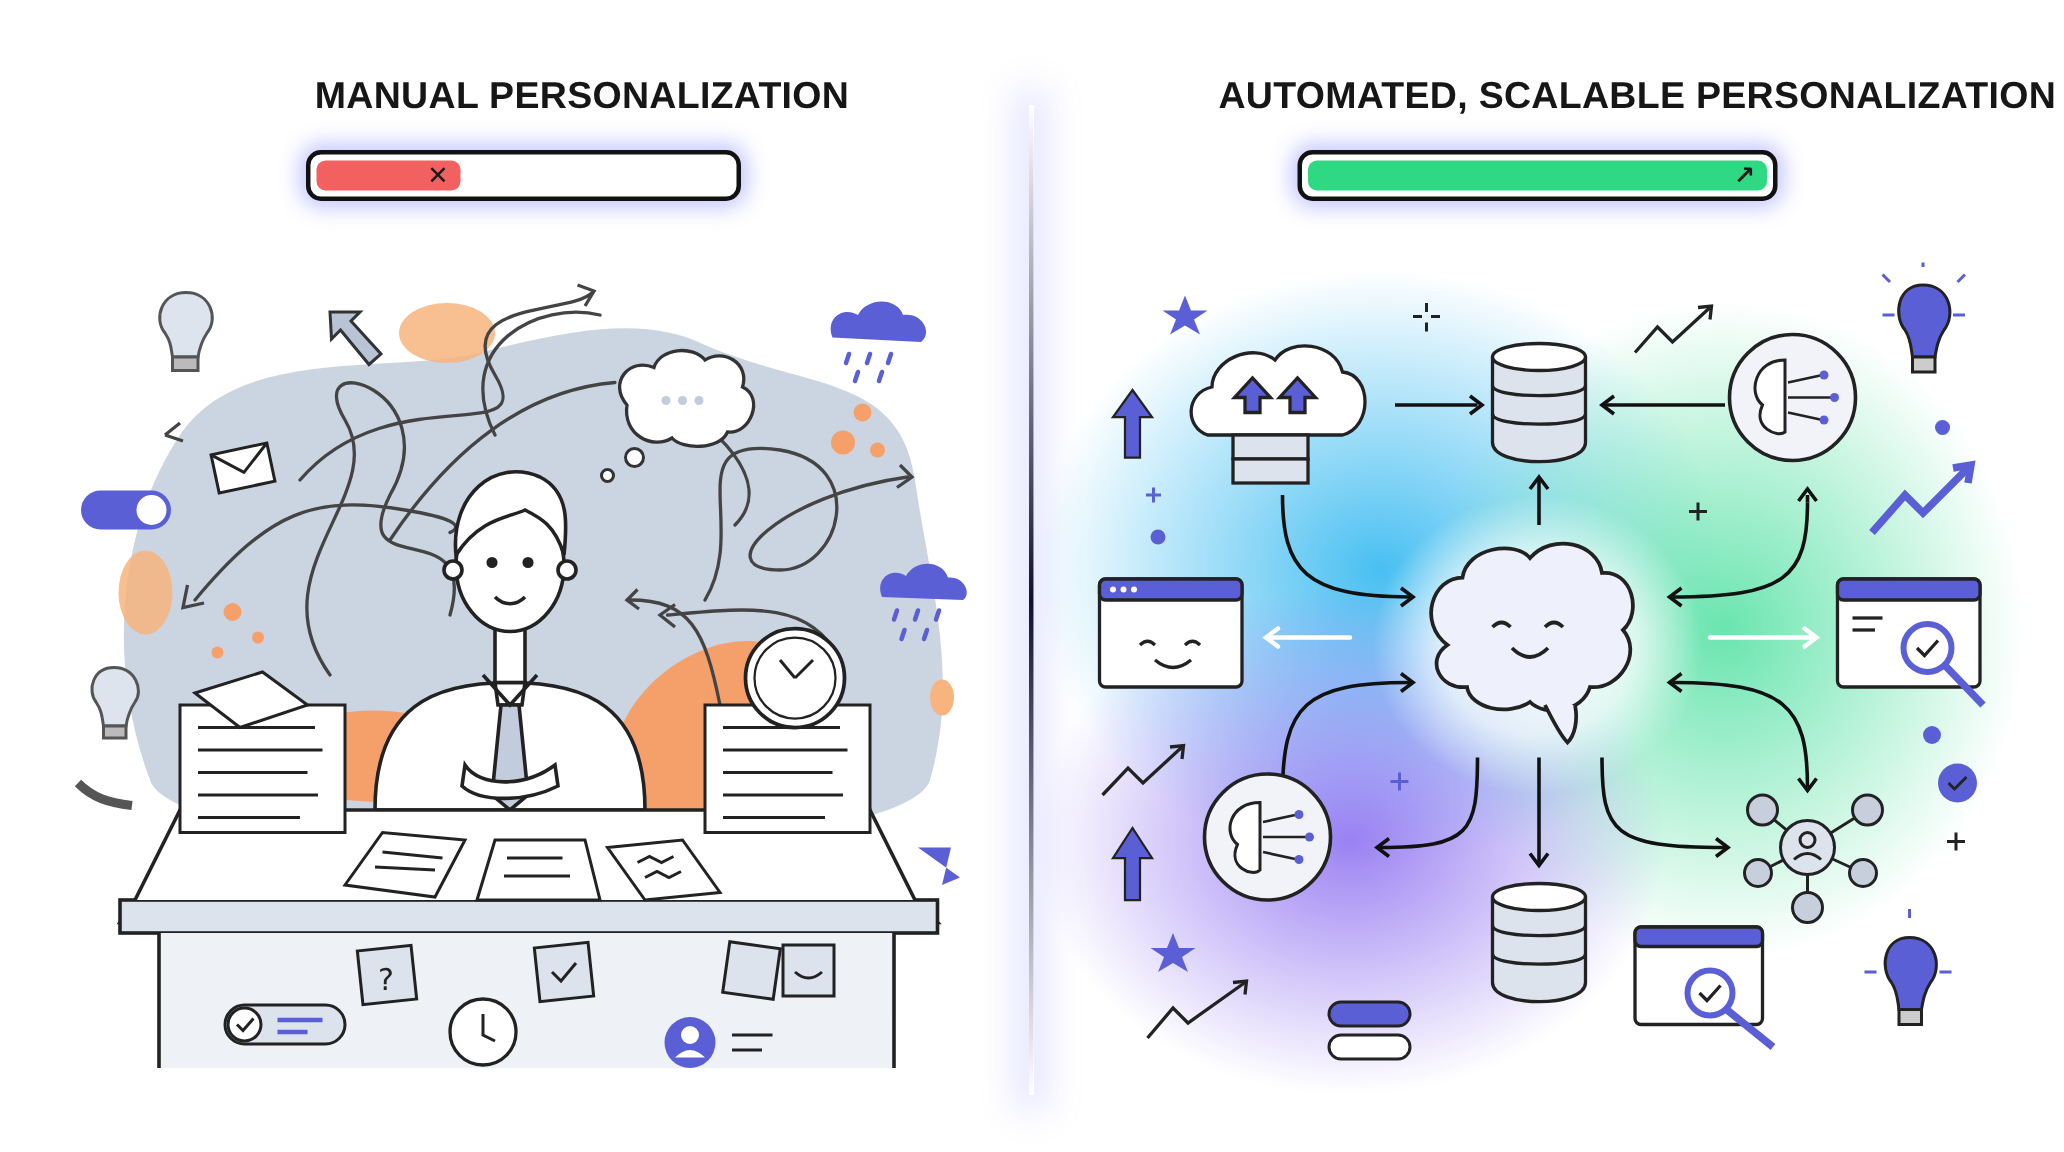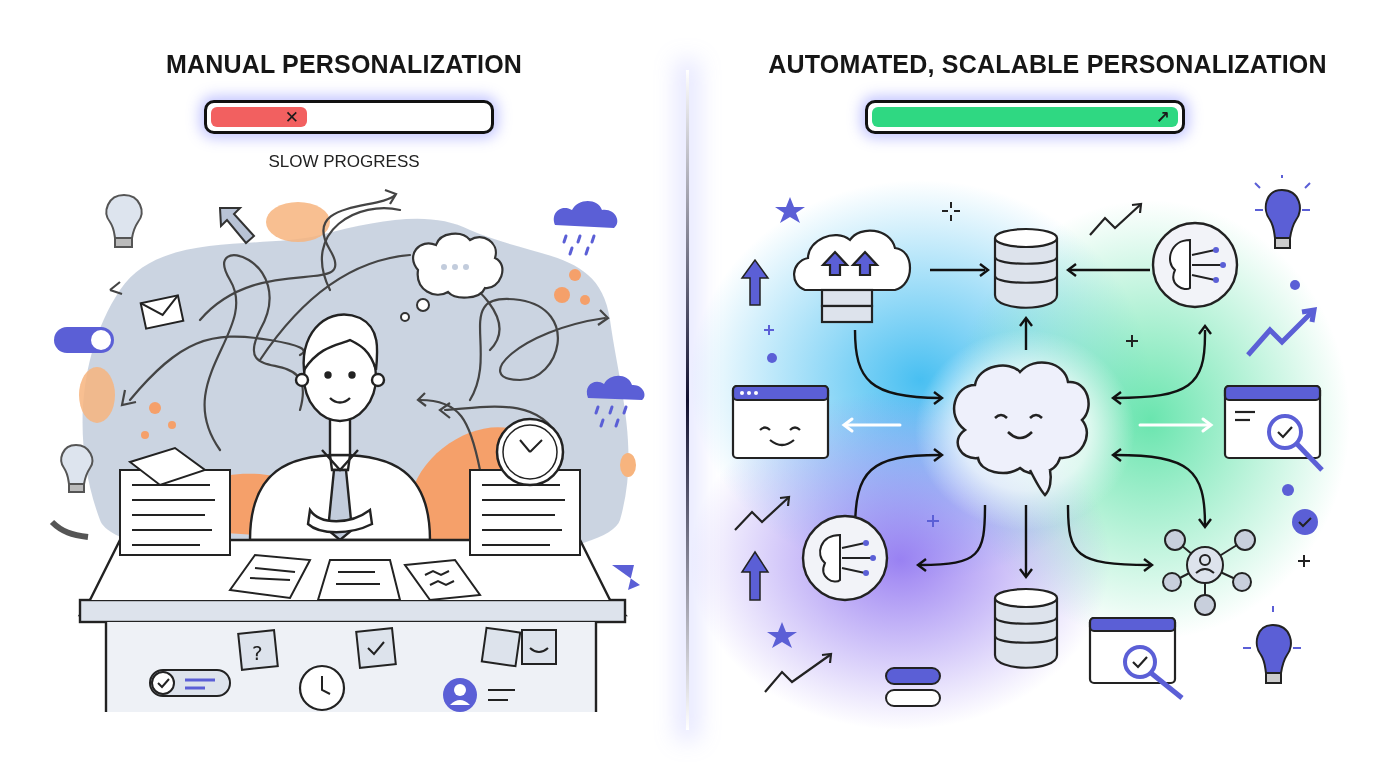--- a/index.html
+++ b/index.html
@@ -1,20 +1,20 @@
 <!DOCTYPE html>
 <html><head>
 <meta charset="utf-8">
 <style>
   html,body{margin:0;padding:0;background:#fff;}
   body{width:1376px;height:768px;position:relative;overflow:hidden;font-family:"Liberation Sans","DejaVu Sans",sans-serif;color:#1a1a1a;}
   .panel{position:absolute;top:0;height:768px;}
   #left{left:0;width:688px;}
   #right{left:690px;width:715px;}
-  .title{position:absolute;width:100%;text-align:center;top:50px;font-size:25px;font-weight:bold;letter-spacing:0.2px;color:#161616;}
+  .title{position:absolute;width:100%;text-align:center;top:50px;font-size:25px;font-weight:bold;letter-spacing:0.2px;color:#161616;padding-left:44px;}
   .bar{position:absolute;top:100px;height:34px;border:3px solid #111;border-radius:10px;background:#fff;box-shadow:0 0 14px 4px rgba(120,125,255,0.45);box-sizing:border-box;}
   #left .bar{left:204px;width:290px;}
   #right .bar{left:175px;width:320px;}
   .fill{position:absolute;top:4px;bottom:4px;left:4px;border-radius:6px;}
   .fill-icon{position:absolute;right:8px;top:50%;transform:translateY(-50%);font-size:17px;font-weight:bold;color:#1a1a1a;line-height:1;}
   .subtitle{position:absolute;width:100%;text-align:center;top:152px;font-size:17px;color:#222;}
   .divider{position:absolute;left:686px;top:70px;width:3px;height:660px;background:linear-gradient(to bottom,rgba(20,20,60,0),#101030 50%,rgba(20,20,60,0));box-shadow:0 0 22px 10px rgba(150,155,255,0.25);}
   .illus{position:absolute;top:175px;left:0;}
 </style>
 </head>
@@ -22,21 +22,20 @@
 
 <div class="divider"></div>
 
 <div class="panel" id="left">
   <div class="title">MANUAL PERSONALIZATION</div>
   <div class="bar">
     <div class="fill" style="width:96px;background:#f26060;">
       <span class="fill-icon">✕</span>
     </div>
   </div>
-  <div class="subtitle">SLOW PROGRESS</div>
 
   <svg class="illus" width="688" height="560" viewBox="0 175 688 560">
 
     <path d="M120,290 C160,230 260,250 320,235 C380,220 430,210 470,230 C540,260 600,250 610,320 C620,390 640,450 620,520 C600,580 120,580 100,520 C70,440 80,350 120,290 Z" fill="#c2ccdc" opacity="0.85"></path>
 
     <ellipse cx="298" cy="222" rx="32" ry="20" fill="#f7b47e" opacity="0.85"></ellipse>
     <ellipse cx="97" cy="395" rx="18" ry="28" fill="#f7b47e" opacity="0.85"></ellipse>
     <path d="M180,530 C180,450 300,470 330,500 L330,540 Z" fill="#f5a06a"></path>
     <path d="M410,500 C420,440 510,400 540,450 L540,540 L410,540 Z" fill="#f5a06a"></path>
     <circle cx="575" cy="275" r="6" fill="#f5a06a"></circle>

